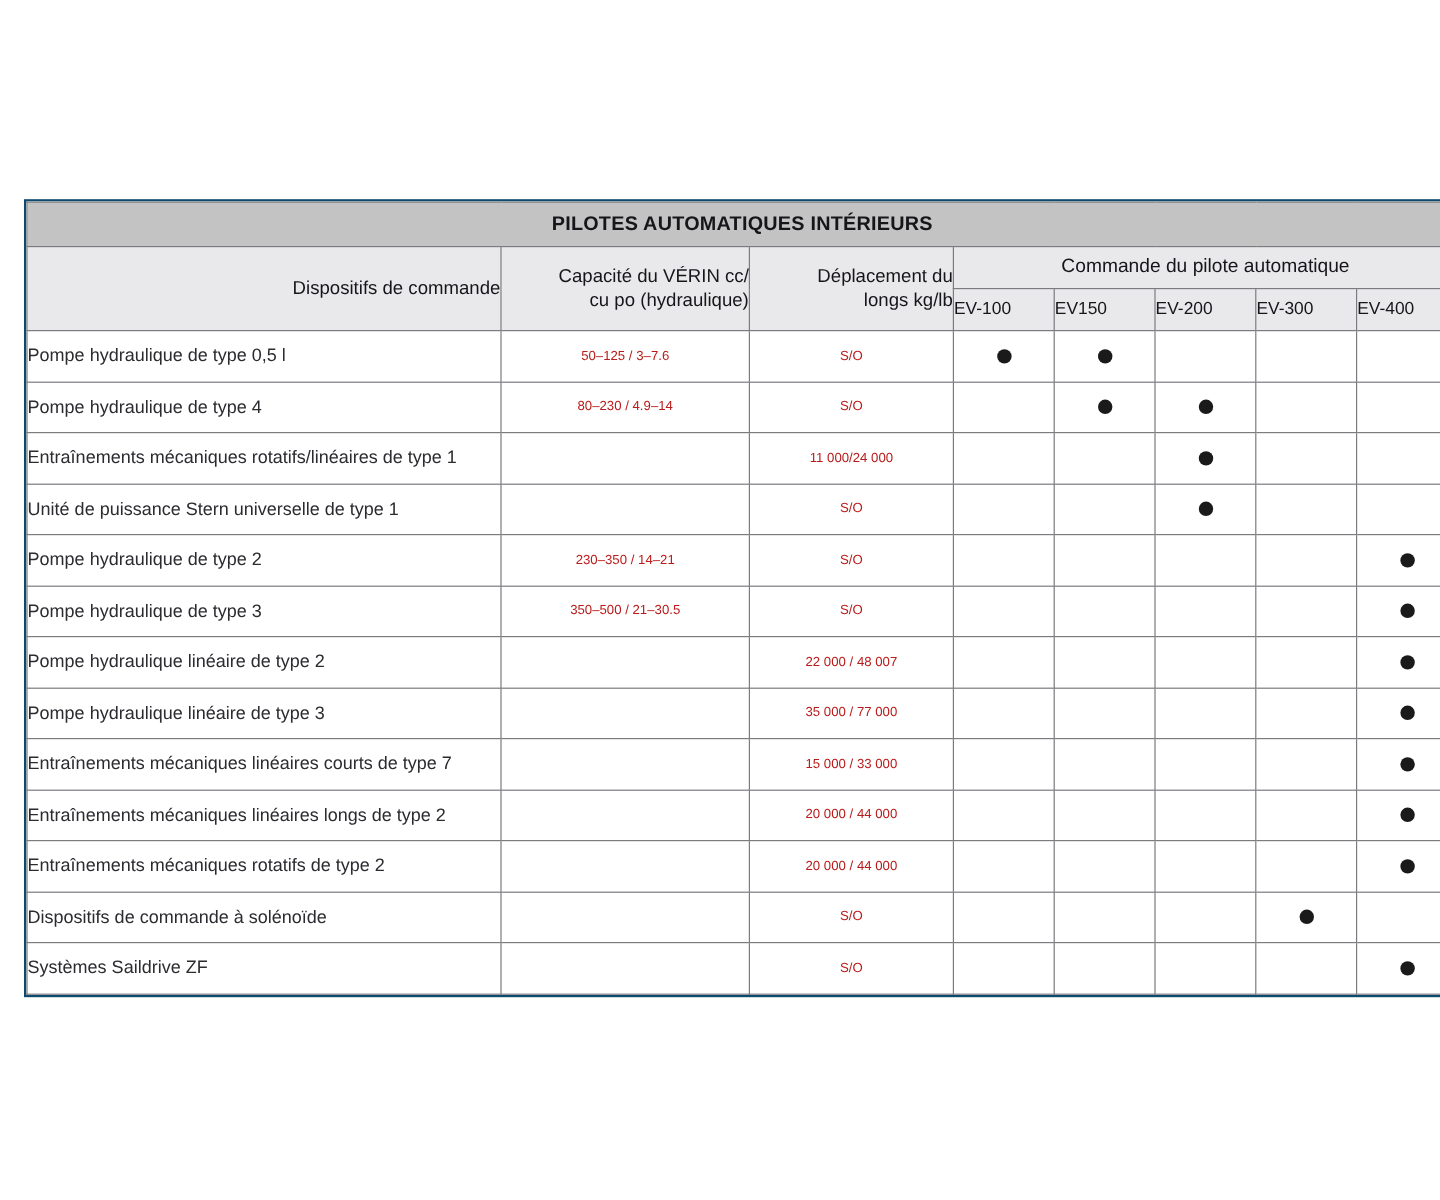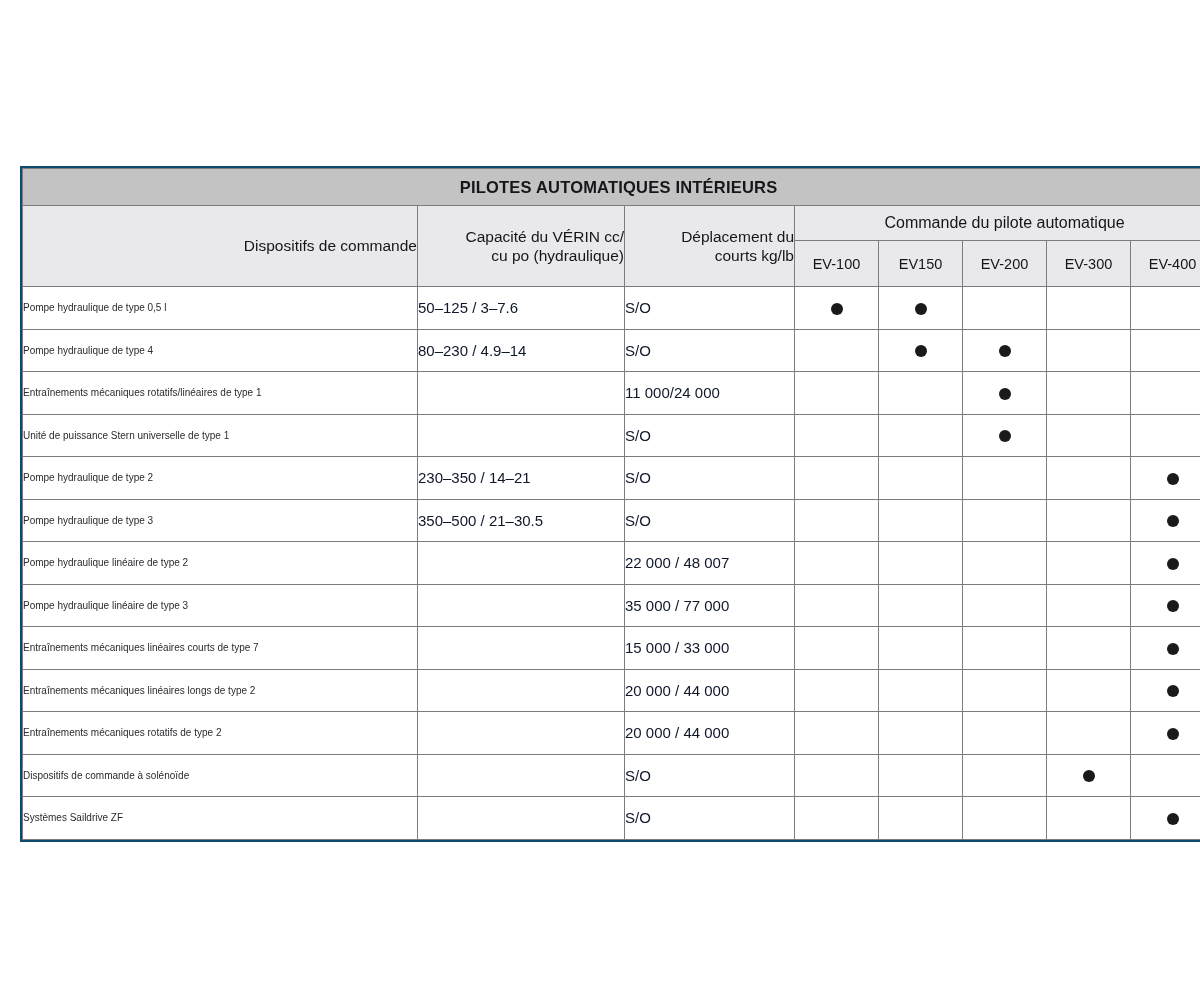--- a/index.html
+++ b/index.html
@@ -79,40 +79,40 @@
     text-align: right;
     height: 70px;
     line-height: 1.25;
     padding: 0 4px;
   }
   .hdr-group {
     height: 35px;
     font-size: 16px;
   }
   .hdr-ev {
-    text-align: center;
-    height: 46px;
+    text-align: left;
+    height: 35px;
     font-size: 14.5px;
   }
 
   
   tbody tr { height: 42.5px; }
 
   td.c-name {
     text-align: left;
     padding: 0 6px 0 12px;
-    font-size: 10px;
+    font-size: 15px;
     color: #2b2b30;
     white-space: nowrap;
     overflow: hidden;
   }
   td.c-val {
-    text-align: left;
-    font-size: 15px;
-    color: #0f172a;
+    text-align: center;
+    font-size: 11px;
+    color: #b91c1c;
   }
   td.c-dot { text-align: center; }
 
   .dot {
     display: inline-block;
     width: 12px;
     height: 12px;
     border-radius: 50%;
     background: #1a1a1a;
     vertical-align: middle;
@@ -150,21 +150,21 @@
         </tr>
 
         <tr>
           <th class="hdr hdr-left" rowspan="2">Dispositifs de commande</th>
           <th class="hdr hdr-ctr" rowspan="2">
             <div>Capacité du VÉRIN cc/</div>
             <div>cu po (hydraulique)</div>
           </th>
           <th class="hdr hdr-ctr" rowspan="2">
             <div>Déplacement du</div>
-            <div>courts kg/lb</div>
+            <div>longs kg/lb</div>
           </th>
           <th class="hdr hdr-group" colspan="5">Commande du pilote automatique</th>
         </tr>
 
         <tr>
           <th class="hdr hdr-ev">EV-100</th>
           <th class="hdr hdr-ev">EV150</th>
           <th class="hdr hdr-ev">EV-200</th>
           <th class="hdr hdr-ev">EV-300</th>
           <th class="hdr hdr-ev">EV-400</th>

